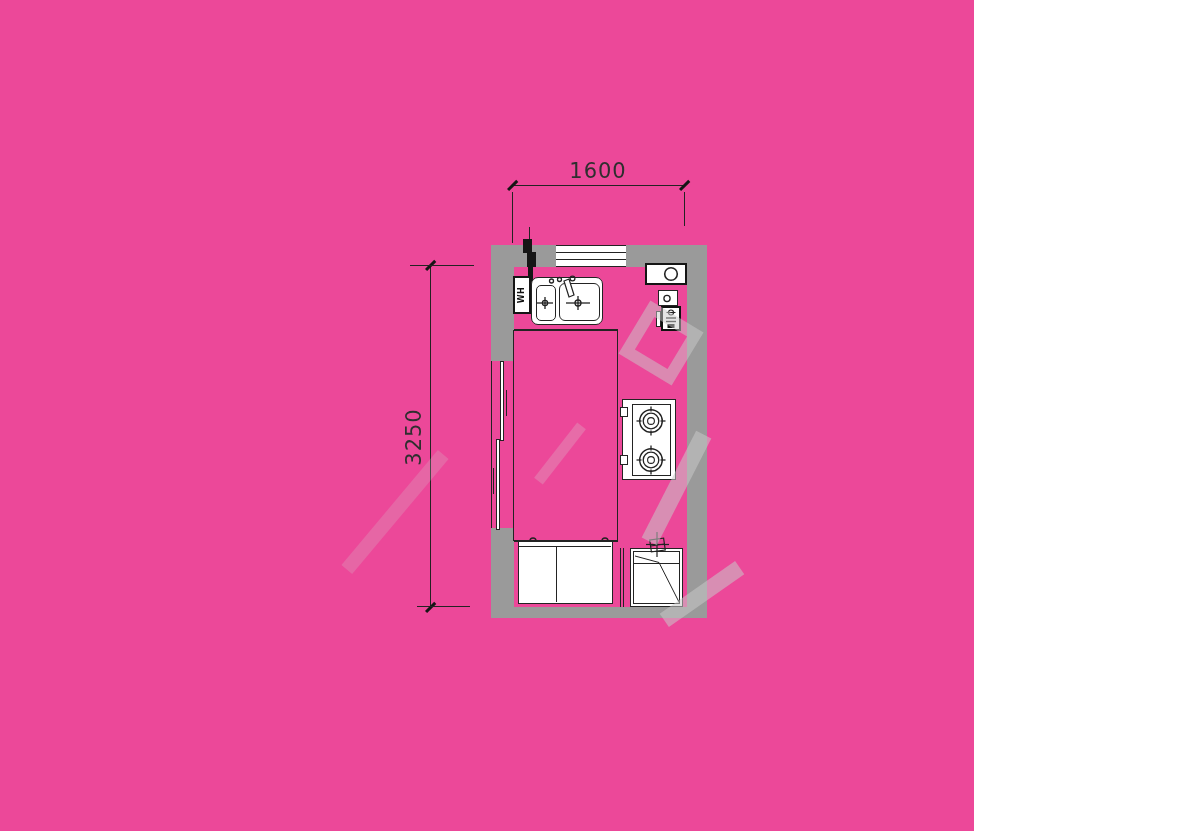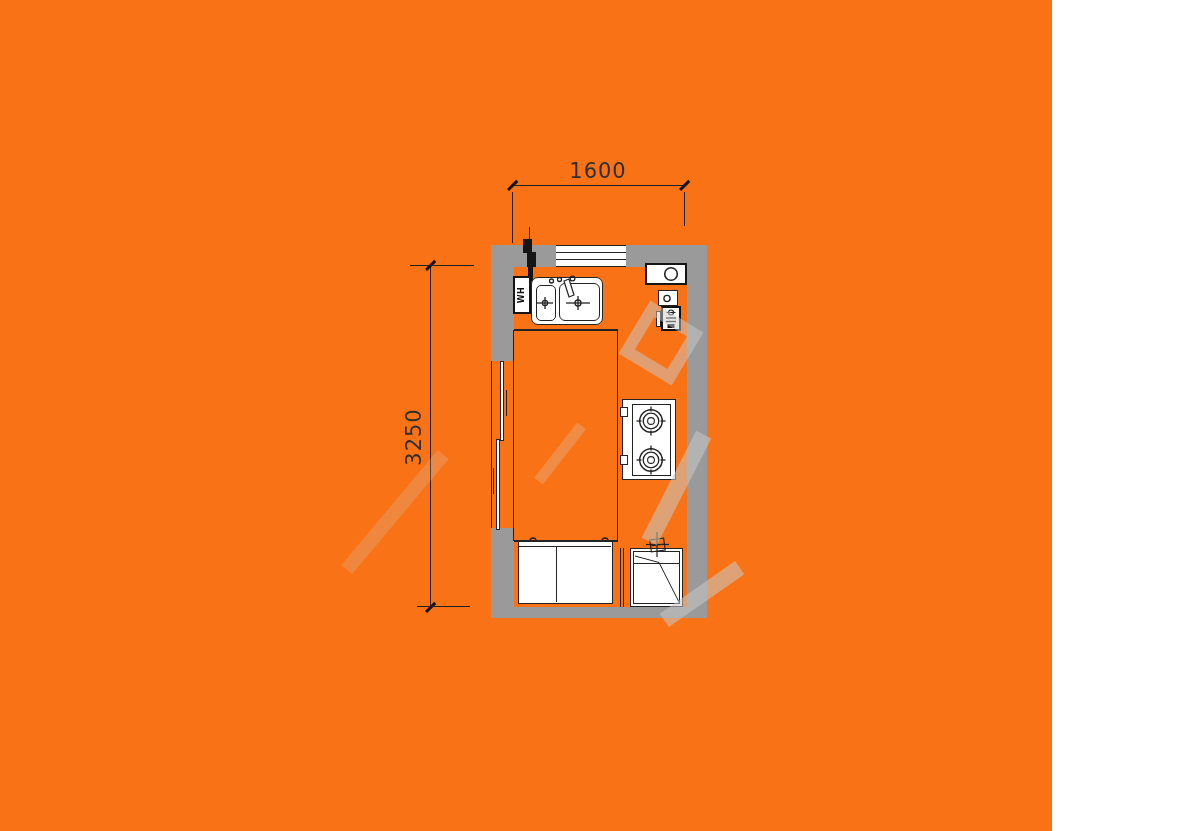--- a/index.html
+++ b/index.html
@@ -1,16 +1,16 @@
 <!DOCTYPE html>
 <html><head>
 <meta charset="utf-8">
 <style>
   html,body{margin:0;padding:0;background:#ffffff;}
-  .stage{position:relative;width:1052px;height:831px;background:#f97316;overflow:hidden;
+  .stage{position:relative;width:974px;height:831px;background:#ec4899;overflow:hidden;
          font-family:"DejaVu Sans", sans-serif;}
   .abs{position:absolute;box-sizing:border-box;}
   .wall{background:#9a9a9a;}
   .ln{background:#232323;}
   .box{border:1.5px solid #232323;background:#ffffff;}
   .box2{border:2px solid #151515;background:#ffffff;}
   .round{border-radius:7px;}
   .dim-text{font-size:21px;font-weight:400;color:#2f2f2f;letter-spacing:1px;text-align:center;}
   .tick{width:13px;height:2.6px;background:#151515;transform:rotate(-45deg);}
   .black{background:#151515;}

